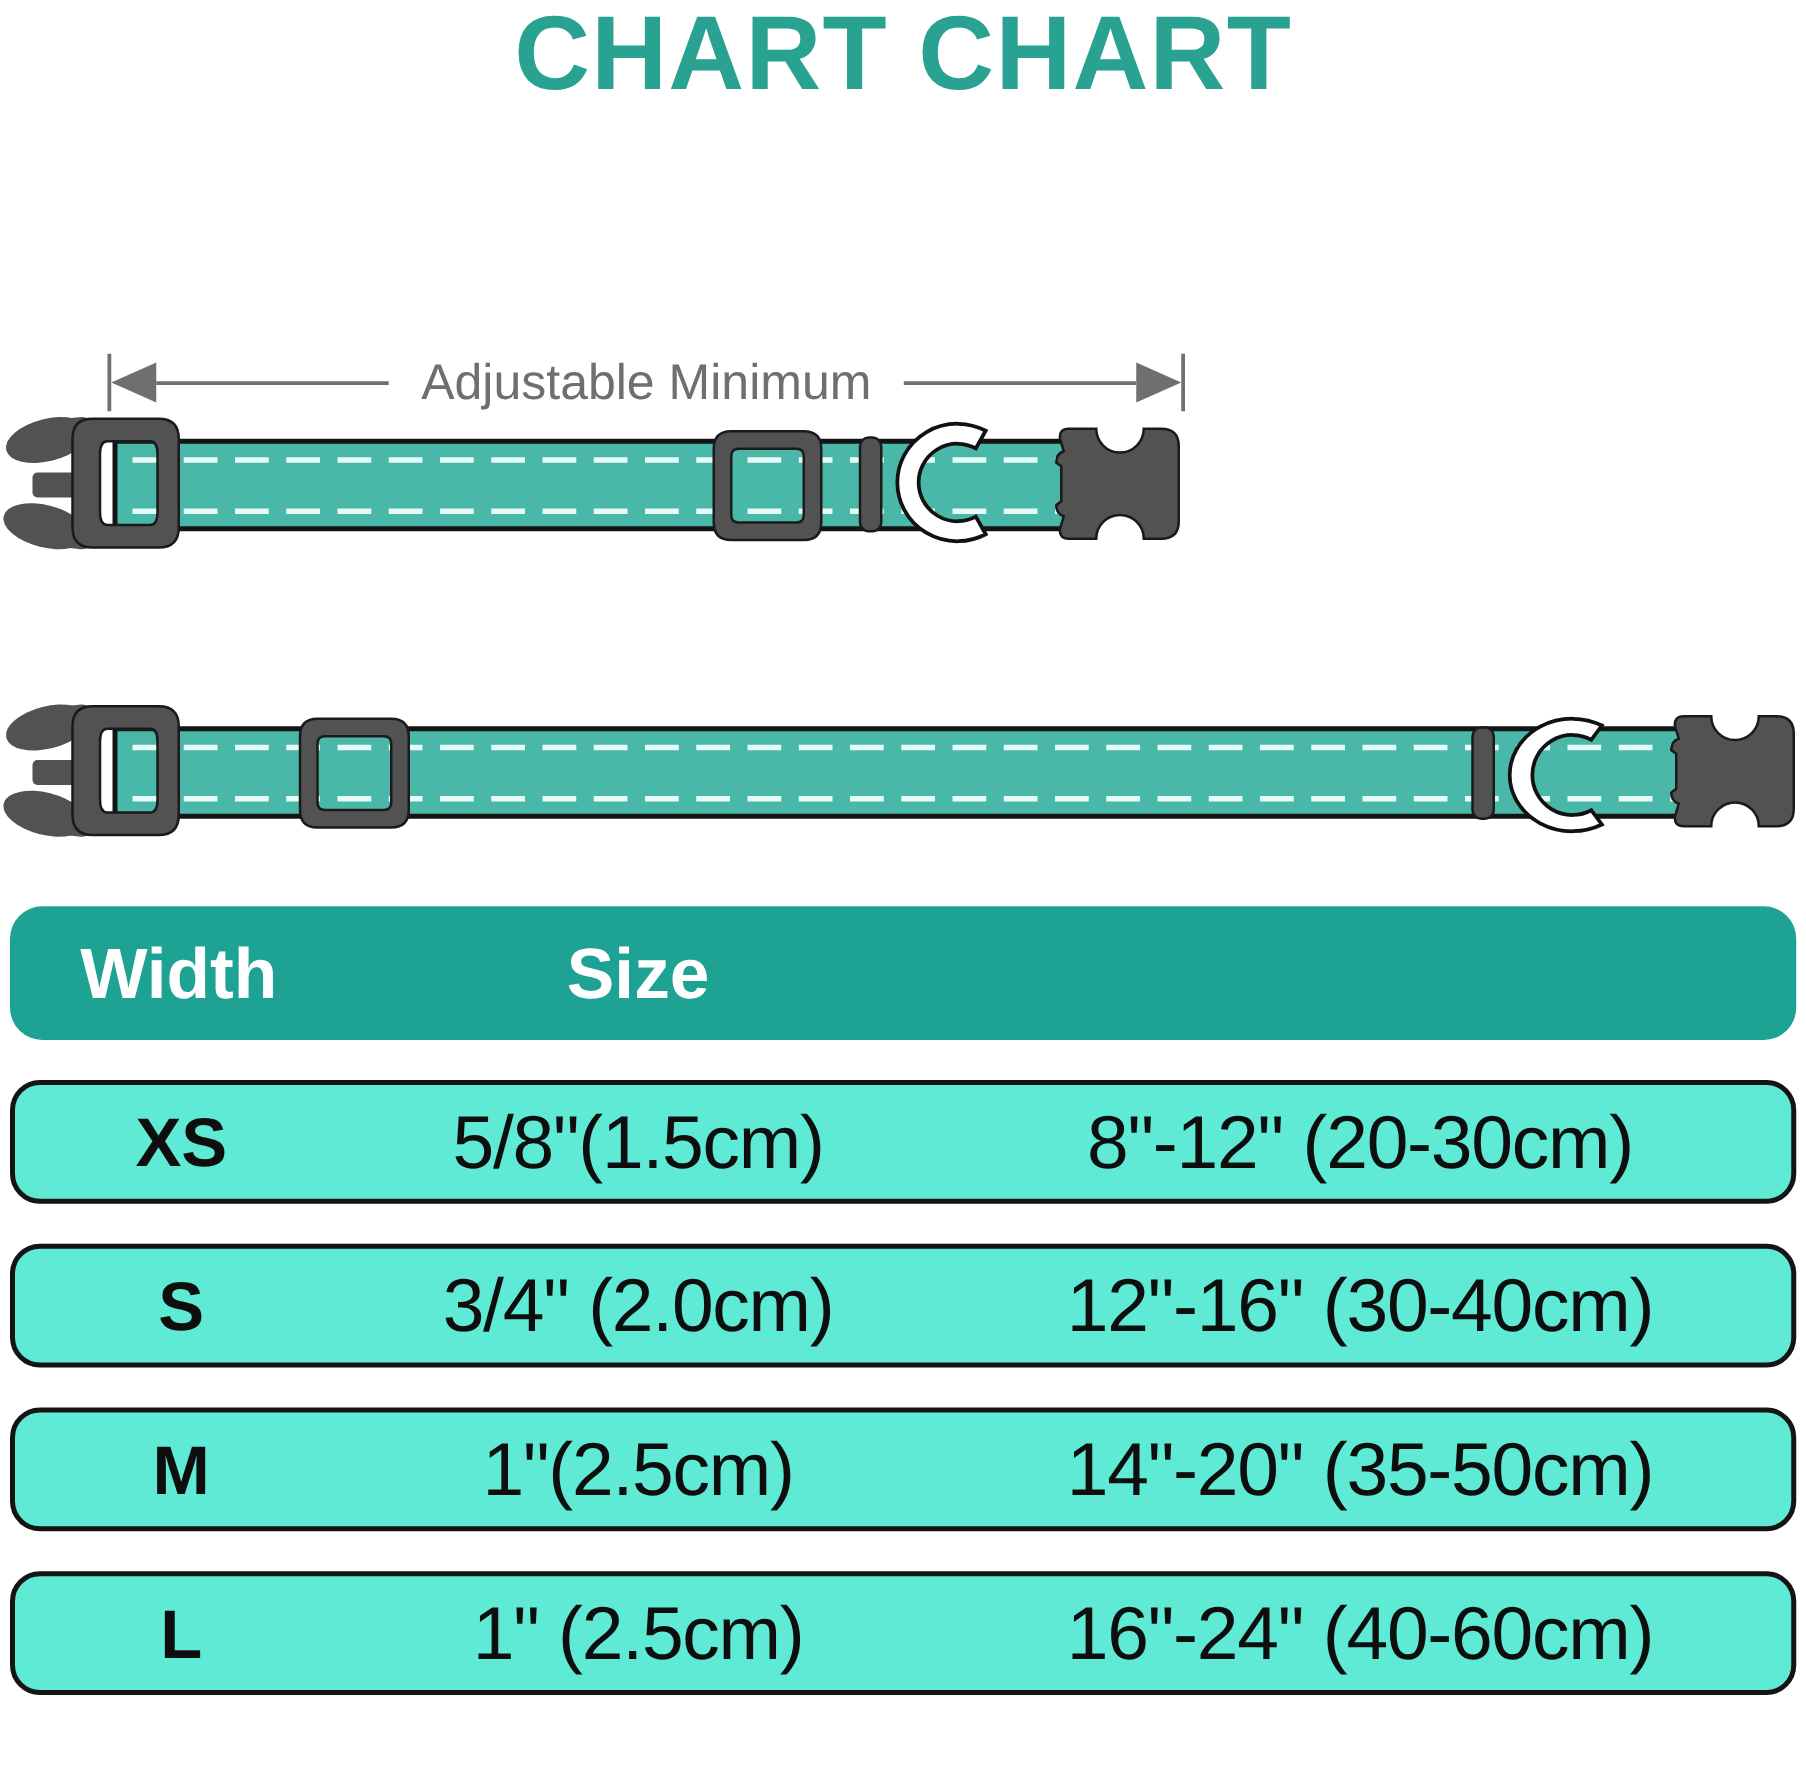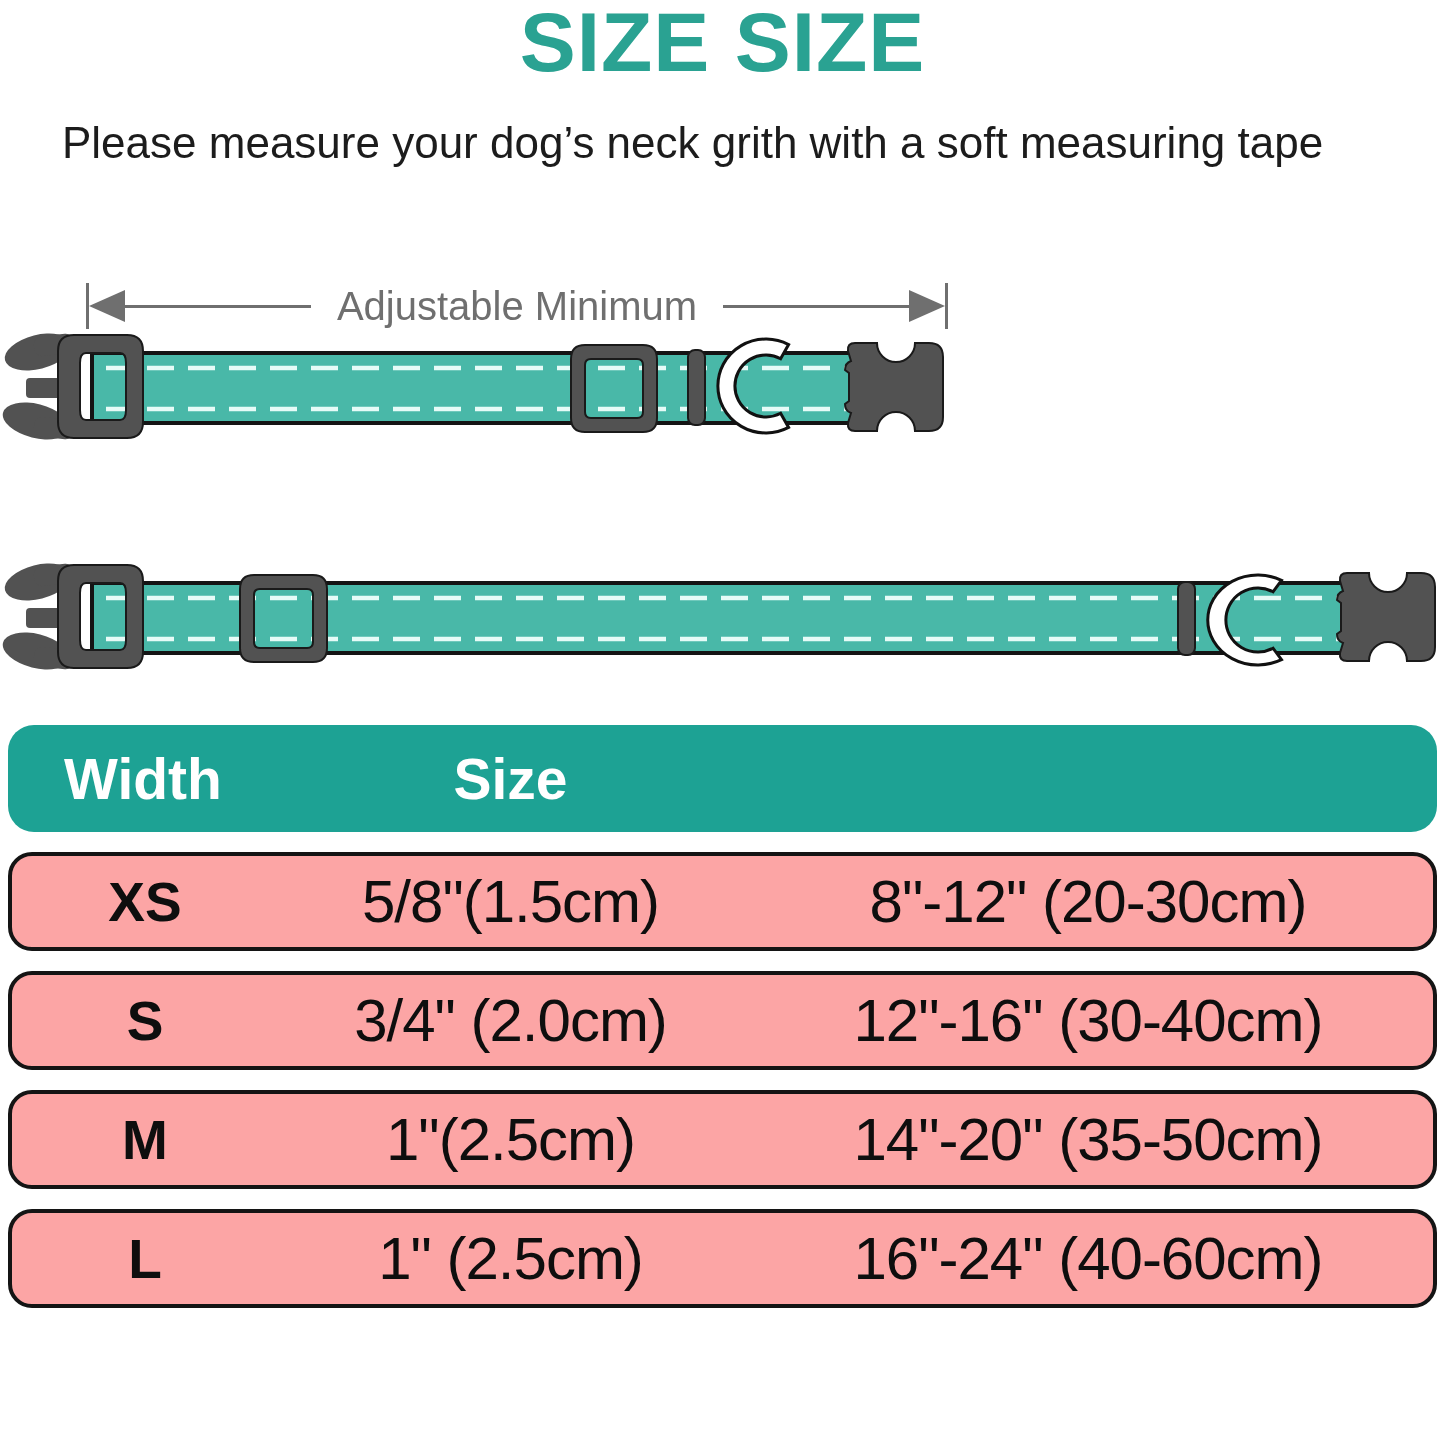--- a/index.html
+++ b/index.html
@@ -26,34 +26,34 @@
   
   .collar{position:absolute;left:0;}
   .collar-min{top:326px;width:960px;height:146px;}
   .collar-max{top:540px;width:1445px;height:160px;}
 
   
   .sizetable{position:absolute;top:725px;left:8px;width:1429px;}
   .thead{height:107px;background:#1da294;border-radius:26px;
          display:grid;grid-template-columns:270px 465px auto;align-items:center;}
   .th{color:#fff;font-size:57px;font-weight:700;text-align:center;}
-  .trow{height:99px;margin-top:20px;background:#fca5a5;border:4px solid #141414;border-radius:24px;
+  .trow{height:99px;margin-top:32px;background:#5eead4;border:4px solid #141414;border-radius:24px;
         box-sizing:border-box;display:grid;grid-template-columns:266px 465px auto;align-items:center;}
   .trow:first-of-type{margin-top:16px;}
   .td{text-align:center;color:#0e0e0e;font-size:60px;letter-spacing:-1px;white-space:pre;}
   .td-size{font-size:55px;font-weight:700;letter-spacing:0;}
 </style>
 </head>
 <body>
 
 <div class="page">
 
-  <h1 class="title">SIZE SIZE</h1>
+  <h1 class="title">CHART CHART</h1>
 
-  <p class="subtitle"><span>Please measure your dog’s neck grith with a soft measuring tape</span><br></p>
+  <p class="subtitle"><br></p>
 
   <div class="measure measure-min">
     <div class="tick"></div>
     <div class="ah ah-l"></div>
     <div class="mline"></div>
     <div class="mlabel">Adjustable Minimum</div>
     <div class="mline"></div>
     <div class="ah ah-r"></div>
     <div class="tick"></div>
   </div>

